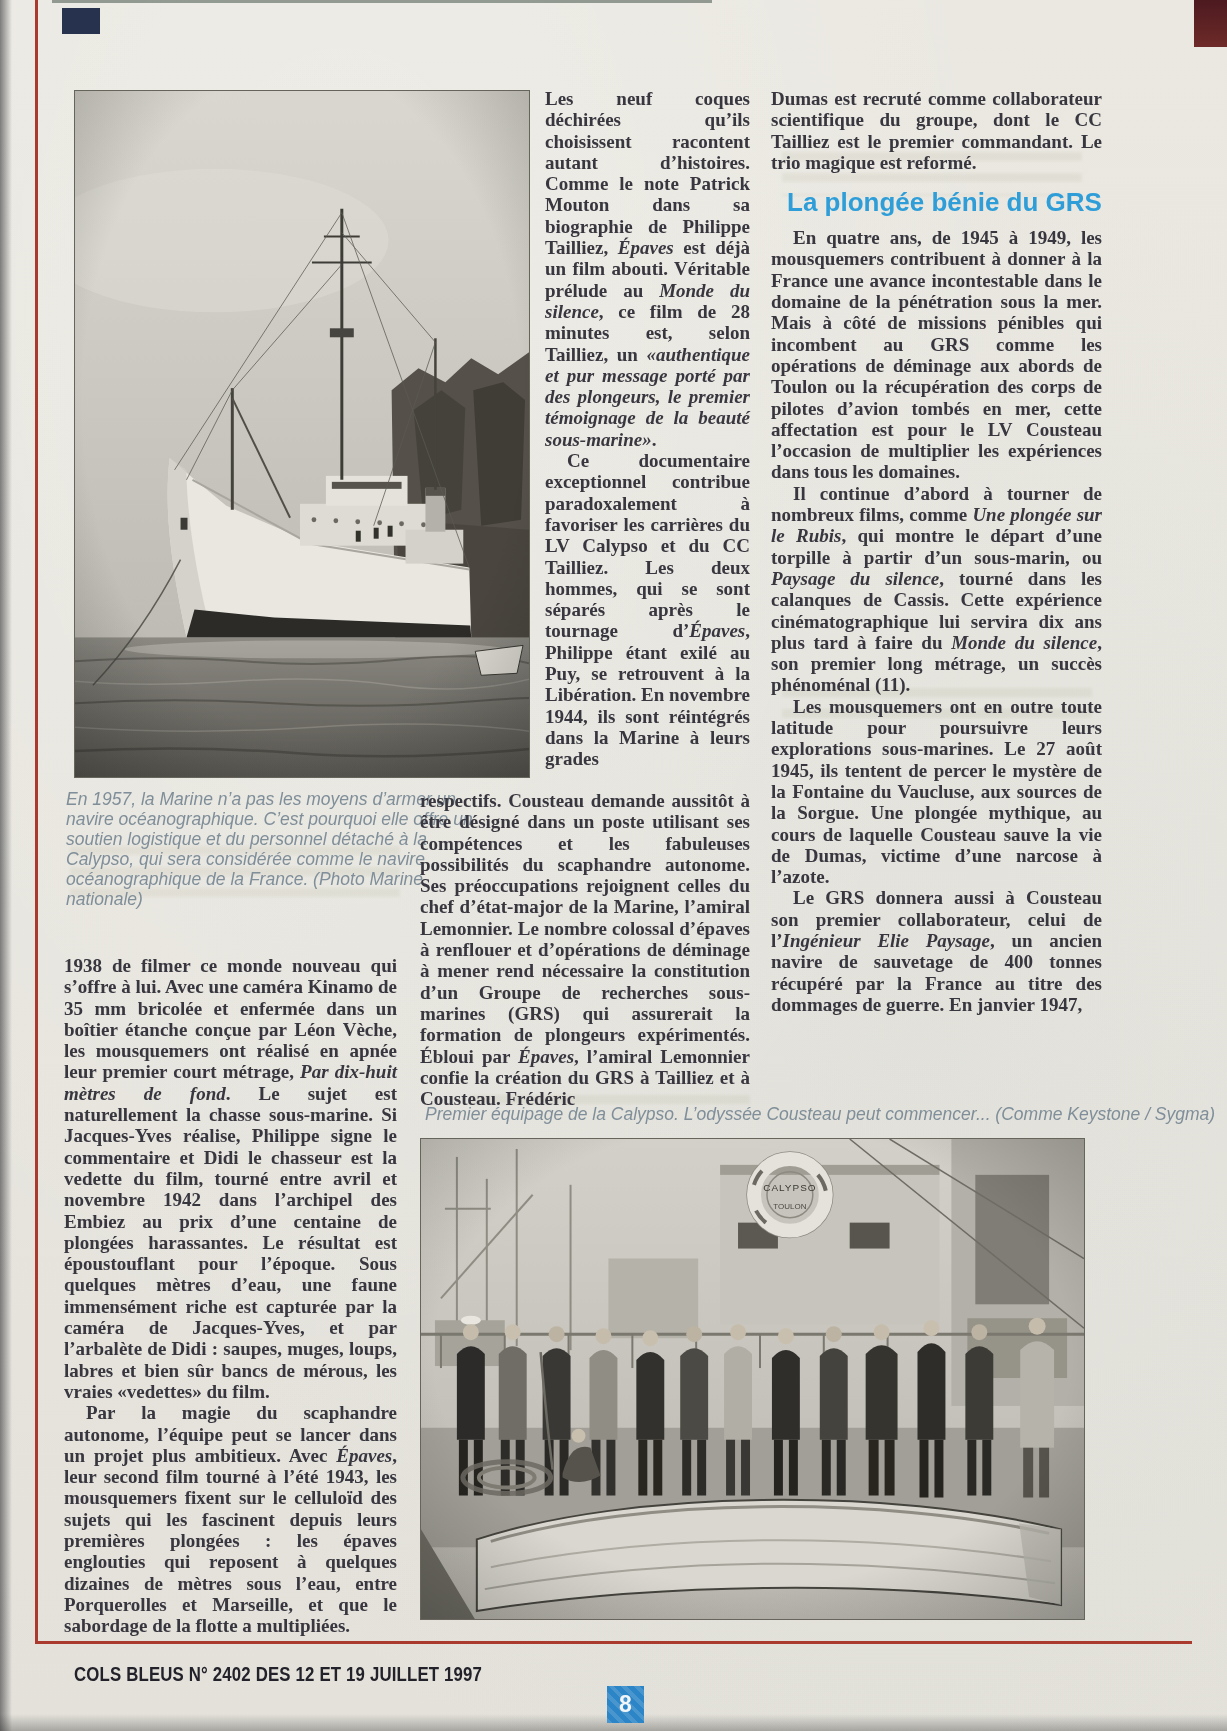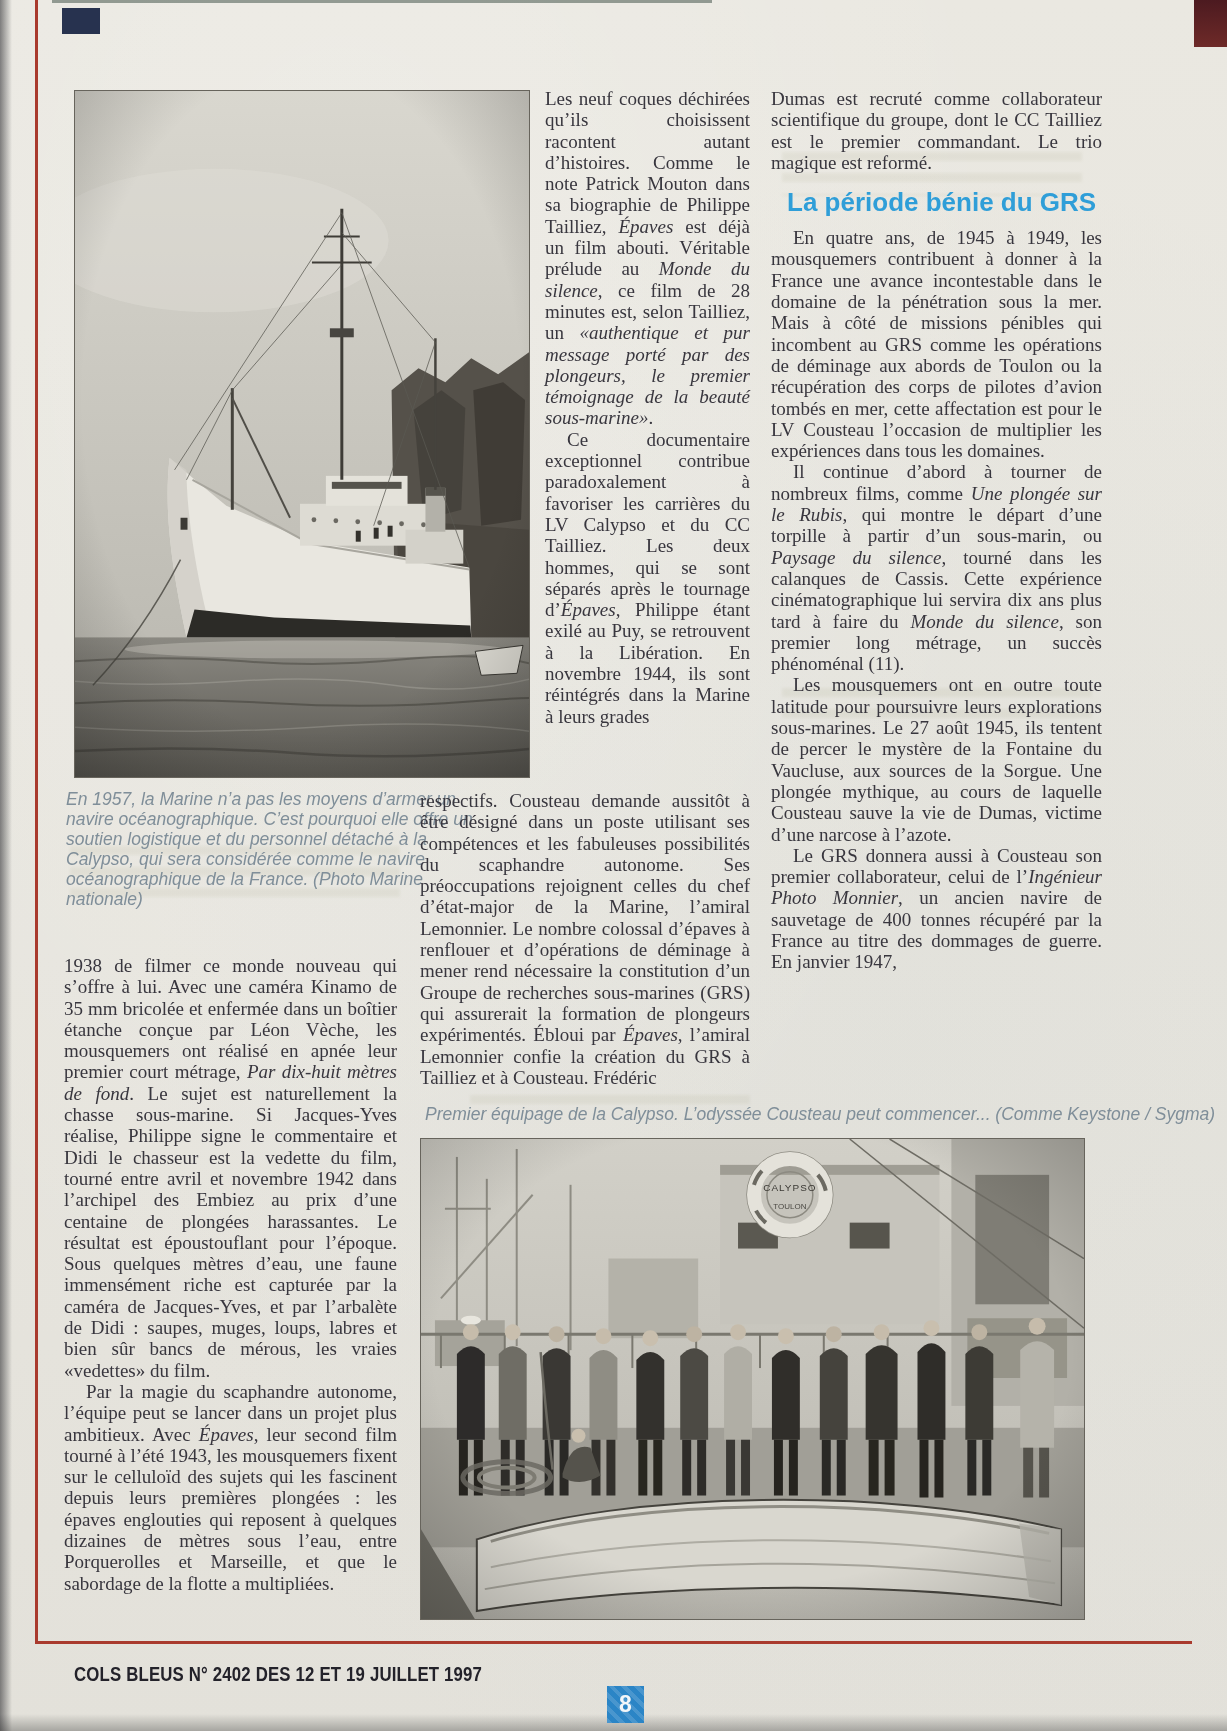--- a/index.html
+++ b/index.html
@@ -5,21 +5,21 @@
   html,body { margin:0; padding:0; }
   .page {
     position:relative; width:1227px; height:1731px; overflow:hidden;
     background:
       radial-gradient(ellipse at 28% 18%, rgba(255,255,255,.20), transparent 55%),
       radial-gradient(ellipse at 75% 60%, rgba(190,200,200,.12), transparent 60%),
       linear-gradient(180deg,#eae8e1 0%, #e7e5de 55%, #e3e1da 100%);
     font-family:"Liberation Serif", serif; color:#38363e;
   }
   .body-text { position:absolute; font-size:19px; line-height:21.3px; text-align:justify; color:#38363e; }
-  .para { margin:0; }
+  .para { margin:0;font-weight:bold; }
   .para.indent { text-indent:22px; }
   .it { font-style:italic; }
   .caption {
     position:absolute; font-family:"Liberation Sans", sans-serif; font-style:italic;
     color:#7f8e99; text-align:left; font-size:17.5px; line-height:20px;
   }
   .heading {
     font-family:"Liberation Sans", sans-serif; font-weight:700; color:#2f9ed8;
     font-size:26px; line-height:28px; margin:15px 0 11px 16px; text-align:left; text-indent:0;
   }
@@ -153,26 +153,26 @@
     </div>
 
   <div class="body-text" style="left:420px;top:790px;width:330px;height:312px;">
       <p class="para"><span>respectifs. Cousteau demande aussitôt à être désigné dans un poste utilisant ses compétences et les fabuleuses possibilités du scaphandre autonome. Ses préoccupations rejoignent celles du chef d’état-major de la Marine, l’amiral Lemonnier. Le nombre colossal d’épaves à renflouer et d’opérations de déminage à mener rend nécessaire la constitution d’un Groupe de recherches sous-marines (GRS) qui assurerait la formation de plongeurs expérimentés. Ébloui par </span><span class="it">Épaves</span><span>, l’amiral Lemonnier confie la création du GRS à Tailliez et à Cousteau. Frédéric</span></p>
     </div>
 
   <div class="body-text" style="left:771px;top:88px;width:331px;height:1016px;">
     <div>
         <p class="para"><span>Dumas est recruté comme collaborateur scientifique du groupe, dont le CC Tailliez est le premier commandant. Le trio magique est reformé.</span></p>
       </div>
-    <h2 class="heading">La période bénie du GRS</h2>
+    <h2 class="heading">La plongée bénie du GRS</h2>
     <div>
         <p class="para indent"><span>En quatre ans, de 1945 à 1949, les mousquemers contribuent à donner à la France une avance incontestable dans le domaine de la pénétration sous la mer. Mais à côté de missions pénibles qui incombent au GRS comme les opérations de déminage aux abords de Toulon ou la récupération des corps de pilotes d’avion tombés en mer, cette affectation est pour le LV Cousteau l’occasion de multiplier les expériences dans tous les domaines.</span></p>
         <p class="para indent"><span>Il continue d’abord à tourner de nombreux films, comme </span><span class="it">Une plongée sur le Rubis</span><span>, qui montre le départ d’une torpille à partir d’un sous-marin, ou </span><span class="it">Paysage du silence</span><span>, tourné dans les calanques de Cassis. Cette expérience cinématographique lui servira dix ans plus tard à faire du </span><span class="it">Monde du silence</span><span>, son premier long métrage, un succès phénoménal (11).</span></p>
         <p class="para indent"><span>Les mousquemers ont en outre toute latitude pour poursuivre leurs explorations sous-marines. Le 27 août 1945, ils tentent de percer le mystère de la Fontaine du Vaucluse, aux sources de la Sorgue. Une plongée mythique, au cours de laquelle Cousteau sauve la vie de Dumas, victime d’une narcose à l’azote.</span></p>
-        <p class="para indent"><span>Le GRS donnera aussi à Cousteau son premier collaborateur, celui de l’</span><span class="it">Ingénieur Photo Monnier</span><span>, un ancien navire de sauvetage de 400 tonnes récupéré par la France au titre des dommages de guerre. En janvier 1947,</span></p>
+        <p class="para indent"><span>Le GRS donnera aussi à Cousteau son premier collaborateur, celui de l’</span><span class="it">Ingénieur Elie Paysage</span><span>, un ancien navire de sauvetage de 400 tonnes récupéré par la France au titre des dommages de guerre. En janvier 1947,</span></p>
       </div>
   </div>
 
   <div class="caption" style="left:425px;top:1104px;width:658px;white-space:nowrap;">Premier équipage de la Calypso. L’odyssée Cousteau peut commencer... (Comme Keystone / Sygma)</div>
 
   <div class="photo" style="left:420px;top:1138px;width:665px;height:482px;">
     <svg viewBox="0 0 665 482" width="663" height="480" preserveAspectRatio="none">
       <defs>
         <linearGradient id="p2sky" x1="0" y1="0" x2="0" y2="1">
           <stop offset="0" stop-color="#d2d0c8"></stop>

